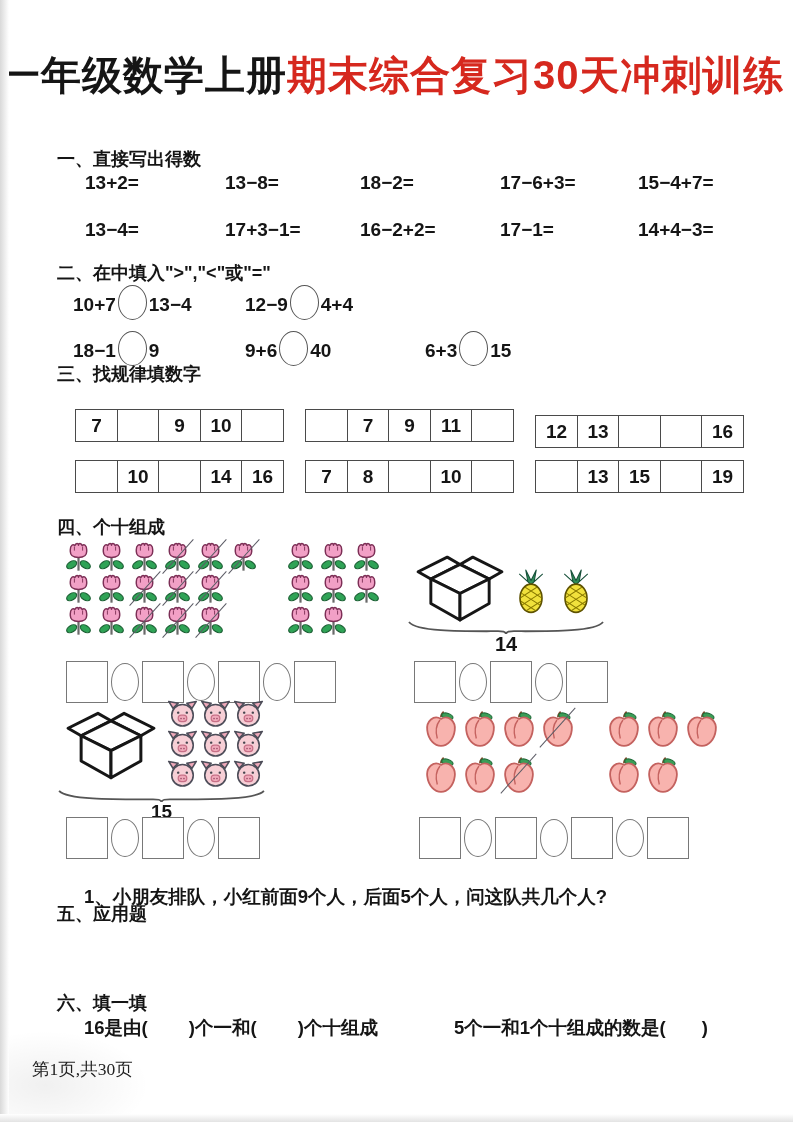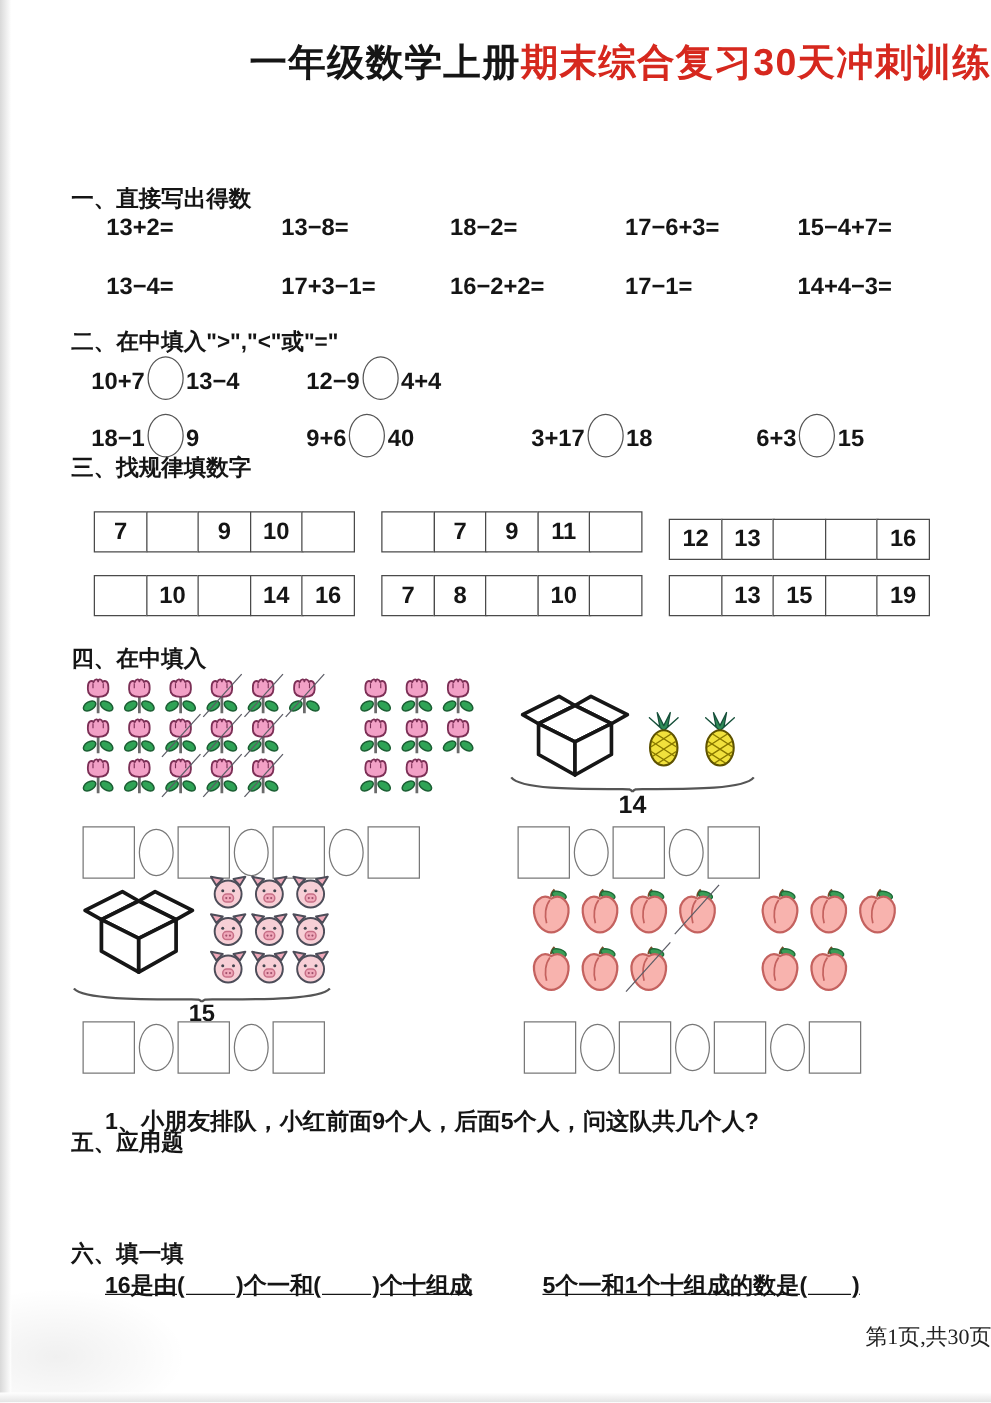--- a/index.html
+++ b/index.html
@@ -5,21 +5,21 @@
   html,body{margin:0;padding:0;background:#fff;}
   .page{position:relative;width:793px;height:1122px;background:#fff;overflow:hidden;
         font-family:"Liberation Sans",sans-serif;color:#151515;}
   .page::before{content:"";position:absolute;left:0;top:0;bottom:0;width:9px;
         background:linear-gradient(90deg,#d9d9d9,#ffffff);z-index:5;pointer-events:none;}
   .page::after{content:"";position:absolute;left:0;right:0;bottom:0;height:8px;
         background:linear-gradient(0deg,#e3e3e3,#ffffff);z-index:5;pointer-events:none;}
   .smudge{position:absolute;left:0px;top:1030px;width:150px;height:92px;
         background:radial-gradient(ellipse at 30% 60%, rgba(0,0,0,0.06), rgba(0,0,0,0) 70%);}
   .abs{position:absolute;}
-  .title{top:30px;left:0;right:0;text-align:right;font-size:30px;font-weight:700;letter-spacing:1px;white-space:nowrap;}
+  .title{top:48px;left:0;right:0;text-align:left;font-size:40px;font-weight:700;letter-spacing:1px;white-space:nowrap;}
   .title .red{color:#d6281e;}
   .info{top:117px;left:114px;font-size:18px;font-weight:700;white-space:nowrap;}
   .blank{display:inline-block;width:80px;height:16px;border-bottom:2px solid #222;margin:0 12px 0 4px;vertical-align:baseline;}
   .sec-h{left:57px;font-size:18px;font-weight:700;white-space:nowrap;}
   .calc-row{left:85px;display:grid;grid-template-columns:140px 135px 140px 138px auto;font-size:19px;font-weight:700;white-space:nowrap;}
   .cmp-row{left:73px;display:grid;grid-template-columns:172px 180px 180px auto;font-size:19px;font-weight:700;white-space:nowrap;}
   .cmp-circle{display:inline-block;width:27px;height:33px;border:1.5px solid #555;border-radius:50%;
         vertical-align:-9px;margin:0 2px;background:#fff;}
   .num-table{display:flex;}
   .num-cell{width:41px;height:31px;border:1.5px solid #4a4a4a;margin-left:-1.5px;display:flex;
@@ -38,22 +38,22 @@
   .peach-grid .icon{width:36px;height:40px;}
   .pine-grid .icon-row{column-gap:9px;}
   .pine-grid .icon{width:36px;height:46px;}
   .box-svg{display:block;}
   .brace{display:block;}
   .brace-label{text-align:center;font-size:20px;font-weight:700;}
   .eq-row{display:flex;align-items:center;gap:3px;}
   .eq-box{width:42px;height:42px;border:1.6px solid #787878;background:#fff;box-sizing:border-box;}
   .eq-oval{width:28px;height:38px;border:1.6px solid #787878;border-radius:50%;background:#fff;box-sizing:border-box;}
   .q-text{font-size:18.5px;font-weight:700;white-space:pre-wrap;}
-  .fill-line{display:flex;gap:56px;font-size:18.5px;font-weight:700;white-space:pre;text-decoration:underline;}
-  .footer{left:0;right:0;text-align:right;font-family:"Liberation Serif",serif;font-size:17.5px;color:#222;padding-left:32px;}
+  .fill-line{display:flex;gap:76px;font-size:18.5px;font-weight:700;white-space:pre;}
+  .footer{left:0;right:0;text-align:left;font-family:"Liberation Serif",serif;font-size:17.5px;color:#222;padding-left:32px;}
   .defs{position:absolute;width:0;height:0;overflow:hidden;}
 </style>
 </head>
 <body>
 
 <svg class="defs" aria-hidden="true">
   <symbol id="ic-tulip" viewBox="0 0 34 34">
     <line x1="17" y1="17" x2="17" y2="32" stroke="#6a6a6a" stroke-width="2.4"></line>
     <ellipse cx="9.5" cy="25.5" rx="6" ry="3.6" transform="rotate(-32 9.5 25.5)" fill="#2fa356" stroke="#1b5e33" stroke-width="1.3"></ellipse>
     <ellipse cx="24.5" cy="25.5" rx="6" ry="3.6" transform="rotate(32 24.5 25.5)" fill="#2fa356" stroke="#1b5e33" stroke-width="1.3"></ellipse>
@@ -123,21 +123,20 @@
     </div>
 
   <div class="abs sec-h" style="top:261px">二、在中填入"&gt;","&lt;"或"="</div>
   <div class="abs cmp-row" style="top:285px">
       <span><span>10+7</span><span class="cmp-circle"></span><span>13−4</span></span>
       <span><span>12−9</span><span class="cmp-circle"></span><span>4+4</span></span>
     </div>
   <div class="abs cmp-row" style="top:331px">
       <span><span>18−1</span><span class="cmp-circle"></span><span>9</span></span>
       <span><span>9+6</span><span class="cmp-circle"></span><span>40</span></span>
-      <span><span>3+17</span><span class="cmp-circle"></span><span>18</span></span>
       <span><span>6+3</span><span class="cmp-circle"></span><span>15</span></span>
     </div>
 
   <div class="abs sec-h" style="top:362px">三、找规律填数字</div>
   <div class="abs num-table" style="top:409px;left:75px">
       <span class="num-cell">7</span>
       <span class="num-cell"></span>
       <span class="num-cell">9</span>
       <span class="num-cell">10</span>
       <span class="num-cell"></span>
@@ -171,21 +170,21 @@
       <span class="num-cell"></span>
     </div>
   <div class="abs num-table" style="top:460px;left:535px">
       <span class="num-cell"></span>
       <span class="num-cell">13</span>
       <span class="num-cell">15</span>
       <span class="num-cell"></span>
       <span class="num-cell">19</span>
     </div>
 
-  <div class="abs sec-h" style="top:515px">四、在中填入</div>
+  <div class="abs sec-h" style="top:515px">四、个十组成</div>
 
   <div class="abs flower-grid" style="top:541px;left:63px">
       <div class="icon-row">
         <span class="icon">
           <svg>
             <use href="#ic-tulip"></use>
           </svg>
         </span>
         <span class="icon">
           <svg>

